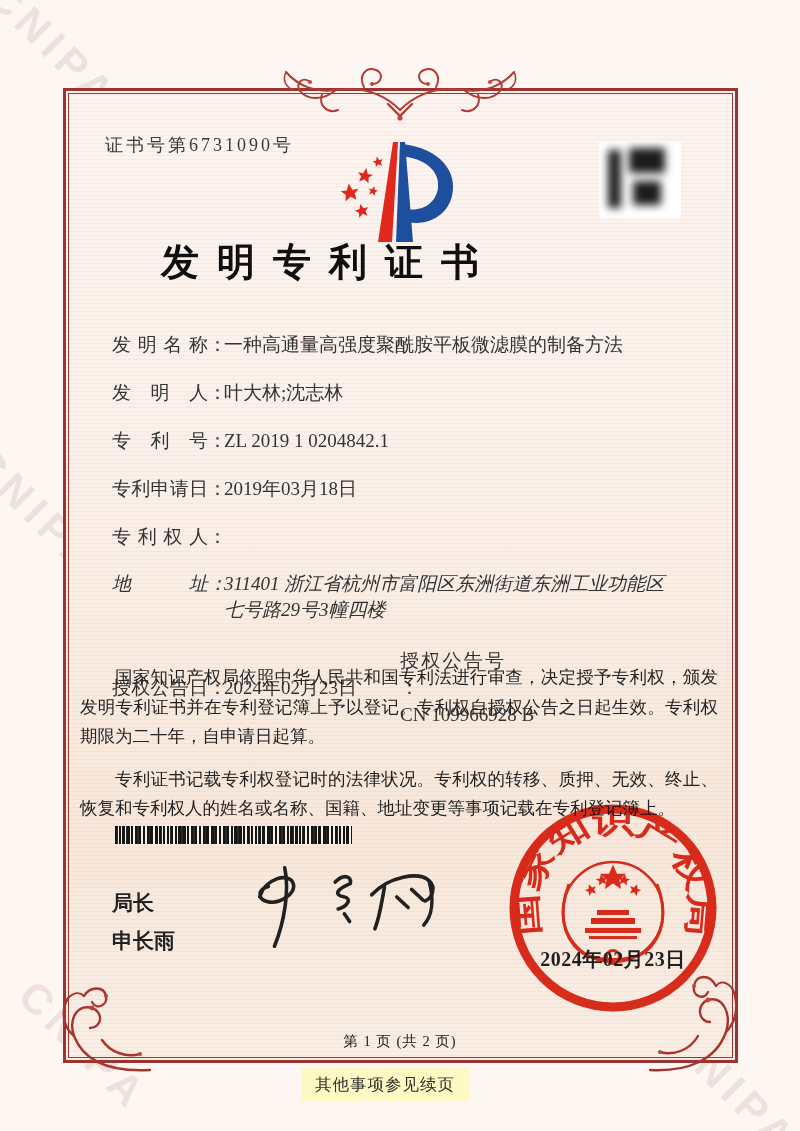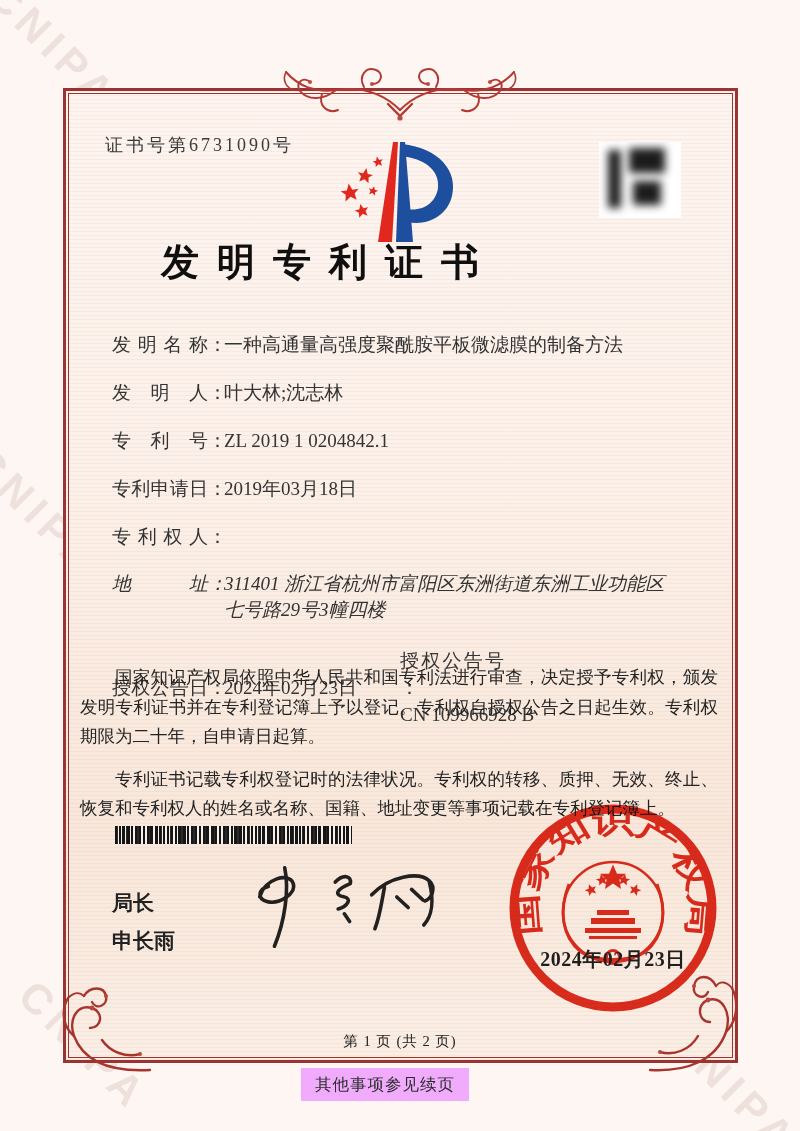--- a/index.html
+++ b/index.html
@@ -103,21 +103,21 @@
     text-align:center; font-size:20px; font-weight:600; color:#131313; letter-spacing:0.5px;
   }
 
   
   .page-no {
     position:absolute; left:0; top:1032px; width:800px;
     text-align:center; font-size:14.5px; color:#222; letter-spacing:1px;
   }
   .cont-box {
     position:absolute; left:301px; top:1068px; width:168px; height:33px;
-    background:#f0abfc; display:flex; align-items:center; justify-content:center;
+    background:#fef9c3; display:flex; align-items:center; justify-content:center;
     font-size:16.5px; color:#2c2c2c; letter-spacing:1px;
   }
 </style>
 </head>
 <body>
 
 <span class="wm" style="left:-28px; top:22px;">CNIPA</span>
 <span class="wm" style="left:196px; top:148px;">CNIPA</span>
 <span class="wm" style="left:545px; top:348px;">CNIPA</span>
 <span class="wm" style="left:-45px; top:488px;">CNIPA</span>

